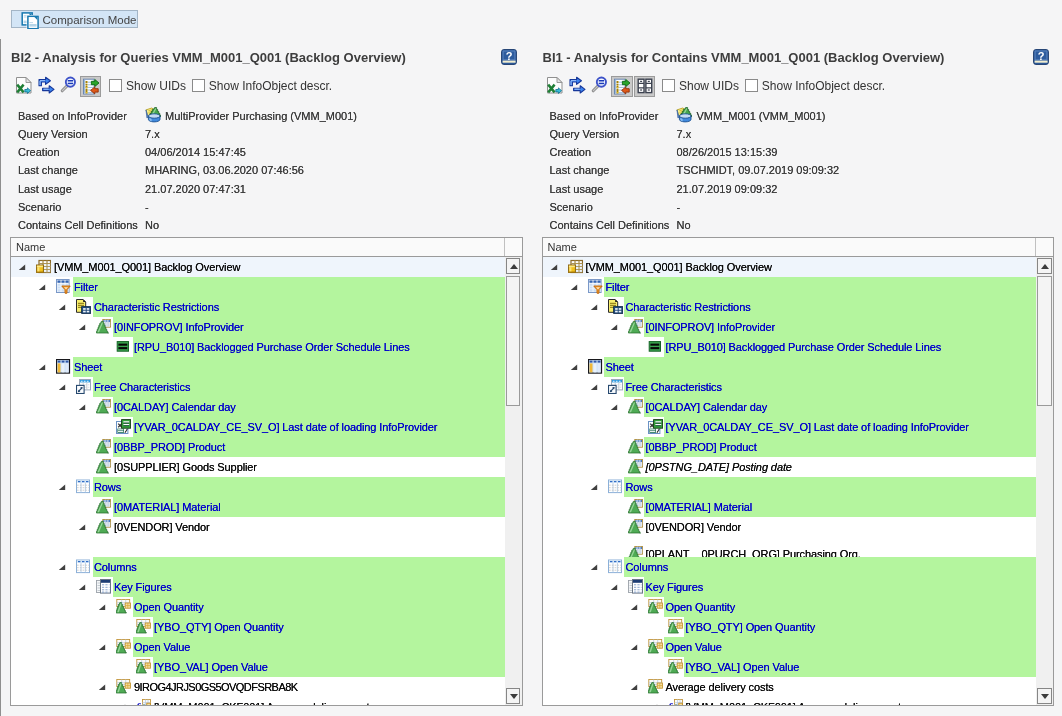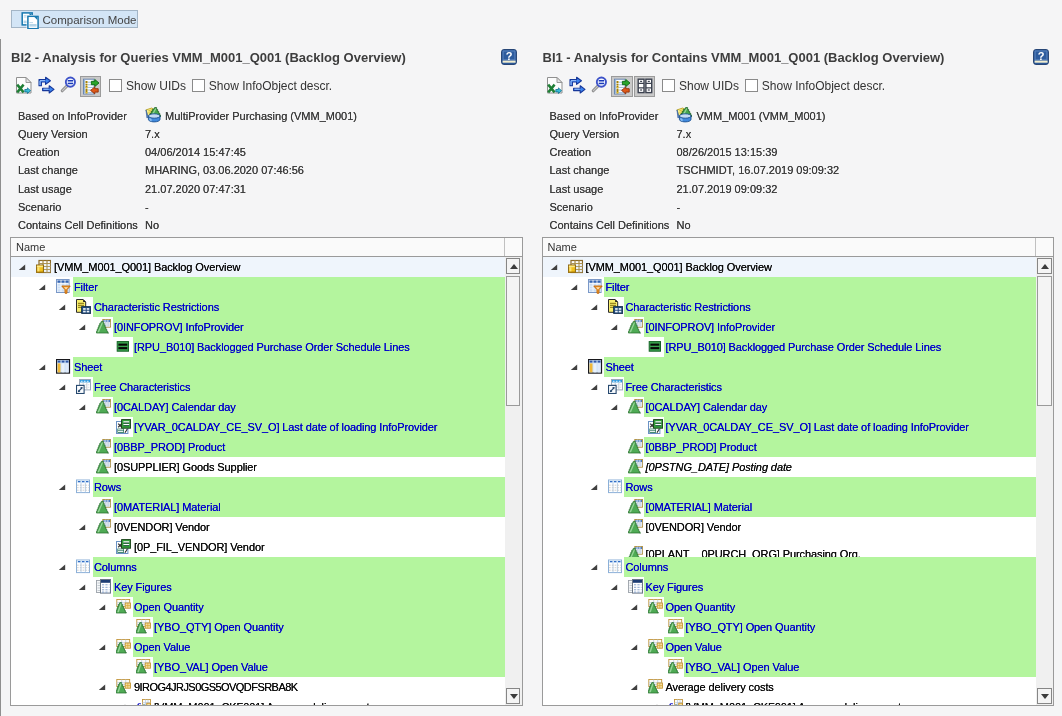--- a/index.html
+++ b/index.html
@@ -333,33 +333,20 @@
           <rect x="7.3" y="1.0" width="6.7" height="2" fill="#4a7ac2"></rect>
           <rect x="8.1" y="1.5" width="1.6" height="1" fill="#fff"></rect>
           <rect x="10.7" y="1.5" width="1.6" height="1" fill="#fff"></rect>
           <path d="M6.8 3.9650000000000003 H14.5 M6.8 6.044 H14.5" stroke="#b9c9e2" stroke-width="0.8" fill="none"></path>
           <path d="M9.725999999999999 0.5 V8.2 M12.113 0.5 V8.2" stroke="#b9c9e2" stroke-width="0.8" fill="none"></path>
           <path d="M5.3 2.4 H7.3 V4.4 H8.2 V6.4 H9.1 V8.4 H9.9 V10.4 H10.8 V12.4 H11.7 V14.0 H12.6 V14.0 H0.4 V12.4 H1.2 V10.4 H2.0 V8.4 H2.8 V6.4 H3.7 V4.4 H4.5 Z" fill="#4fab55" stroke="#266e2b" stroke-width="0.75"></path>
           <path d="M5.9 3.4 L7.1 3.4 L3.0 13.2 L1.4 13.2 Z" fill="#a6dca6" opacity="0.85"></path>
         </svg>
 <span class="kt" style="left:103px;">[0VENDOR] Vendor</span>
 </div>
-<div class="trow" style="top:299px;">
-<svg style="position:absolute;left:105px;top:2.5px;" width="15" height="15" viewBox="0 0 15 15">
-          <rect x="0.5" y="2.5" width="11.4" height="12" fill="#fff" stroke="#6a92c4" stroke-width="1"></rect>
-          <path d="M2.2 4.6 L5.8 8.2 M5.8 4.6 L2.2 8.2" stroke="#3a3a3a" stroke-width="1.3"></path>
-          <rect x="1.4" y="9.6" width="6.6" height="4.2" fill="#1c6e54"></rect>
-          <path d="M2 10.8 H7.3 M2 12.4 H7.3" stroke="#fff" stroke-width="1"></path>
-          <rect x="5.6" y="0.6" width="9" height="8.6" fill="#35a43c" stroke="#123a10" stroke-width="0.9"></rect>
-          <path d="M7.4 3 H13.2 M7.4 5.7 H13.2" stroke="#fff" stroke-width="1.3"></path>
-          <path d="M7.4 4 H13.2 M7.4 6.7 H13.2" stroke="#123" stroke-width="0.7"></path>
-          <path d="M11.3 10 L10.2 11.8 L8.9 13.8" stroke="#2a2a2a" stroke-width="1.1" fill="none"></path>
-        </svg>
-<span class="kt" style="left:123px;">[0P_FIL_VENDOR] Vendor</span>
-</div>
 <div class="trow" style="top:319px;">
 <i class="hl" style="left:81.5px;background:#b4f59e;"></i>
 <svg style="position:absolute;left:47px;top:7px;" width="8" height="7" viewBox="0 0 8 7">
           <path d="M7.2 0.4 V6 H0.8 Z" fill="#404040"></path>
         </svg>
 <svg style="position:absolute;left:65px;top:2.5px;" width="15" height="15" viewBox="0 0 15 15">
           <rect x="0.5" y="1" width="13" height="12.6" fill="#fff" stroke="#8cb0d8" stroke-width="1"></rect>
           <rect x="1" y="1.5" width="12" height="2.2" fill="#d2e6f8"></rect>
           <rect x="2" y="2.1" width="2.4" height="1.1" fill="#2060c0"></rect>
           <rect x="6" y="2.1" width="2.4" height="1.1" fill="#2060c0"></rect>
@@ -550,21 +537,21 @@
     <path d="M3.4 9 l0 3.4 a5.8 2.5 0 0 0 11.6 0 l0 -3.4 Z" fill="#418ade" stroke="#1c5090" stroke-width="0.9"></path>
     <path d="M3.4 9 a5.8 2.2 0 0 0 11.6 0 a5.8 2.2 0 0 0 -11.6 0 Z" fill="#c2daf4" stroke="#1c5090" stroke-width="0.9"></path>
     <path d="M4.4 10.8 l0 2.2 a5 2 0 0 0 2.2 1.5 l0 -2.6" fill="#8cc0f0" opacity="0.95"></path>
   </svg>
 <div class="plab" style="left:696.5px;top:106.8px;">VMM_M001 (VMM_M001)</div>
 <div class="plab" style="left:549.5px;top:125.0px;">Query Version</div>
 <div class="plab" style="left:676.5px;top:125.0px;">7.x</div>
 <div class="plab" style="left:549.5px;top:143.2px;">Creation</div>
 <div class="plab" style="left:676.5px;top:143.2px;">08/26/2015 13:15:39</div>
 <div class="plab" style="left:549.5px;top:161.4px;">Last change</div>
-<div class="plab" style="left:676.5px;top:161.4px;">TSCHMIDT, 16.07.2019 09:09:32</div>
+<div class="plab" style="left:676.5px;top:161.4px;">TSCHMIDT, 09.07.2019 09:09:32</div>
 <div class="plab" style="left:549.5px;top:179.6px;">Last usage</div>
 <div class="plab" style="left:676.5px;top:179.6px;">21.07.2019 09:09:32</div>
 <div class="plab" style="left:549.5px;top:197.8px;">Scenario</div>
 <div class="plab" style="left:676.5px;top:197.8px;">-</div>
 <div class="plab" style="left:549.5px;top:216.0px;">Contains Cell Definitions</div>
 <div class="plab" style="left:676.5px;top:216.0px;">No</div>
 <div class="tree" style="left:541.5px;">
 <div class="thead">
       <span>Name</span>
       <i></i>

